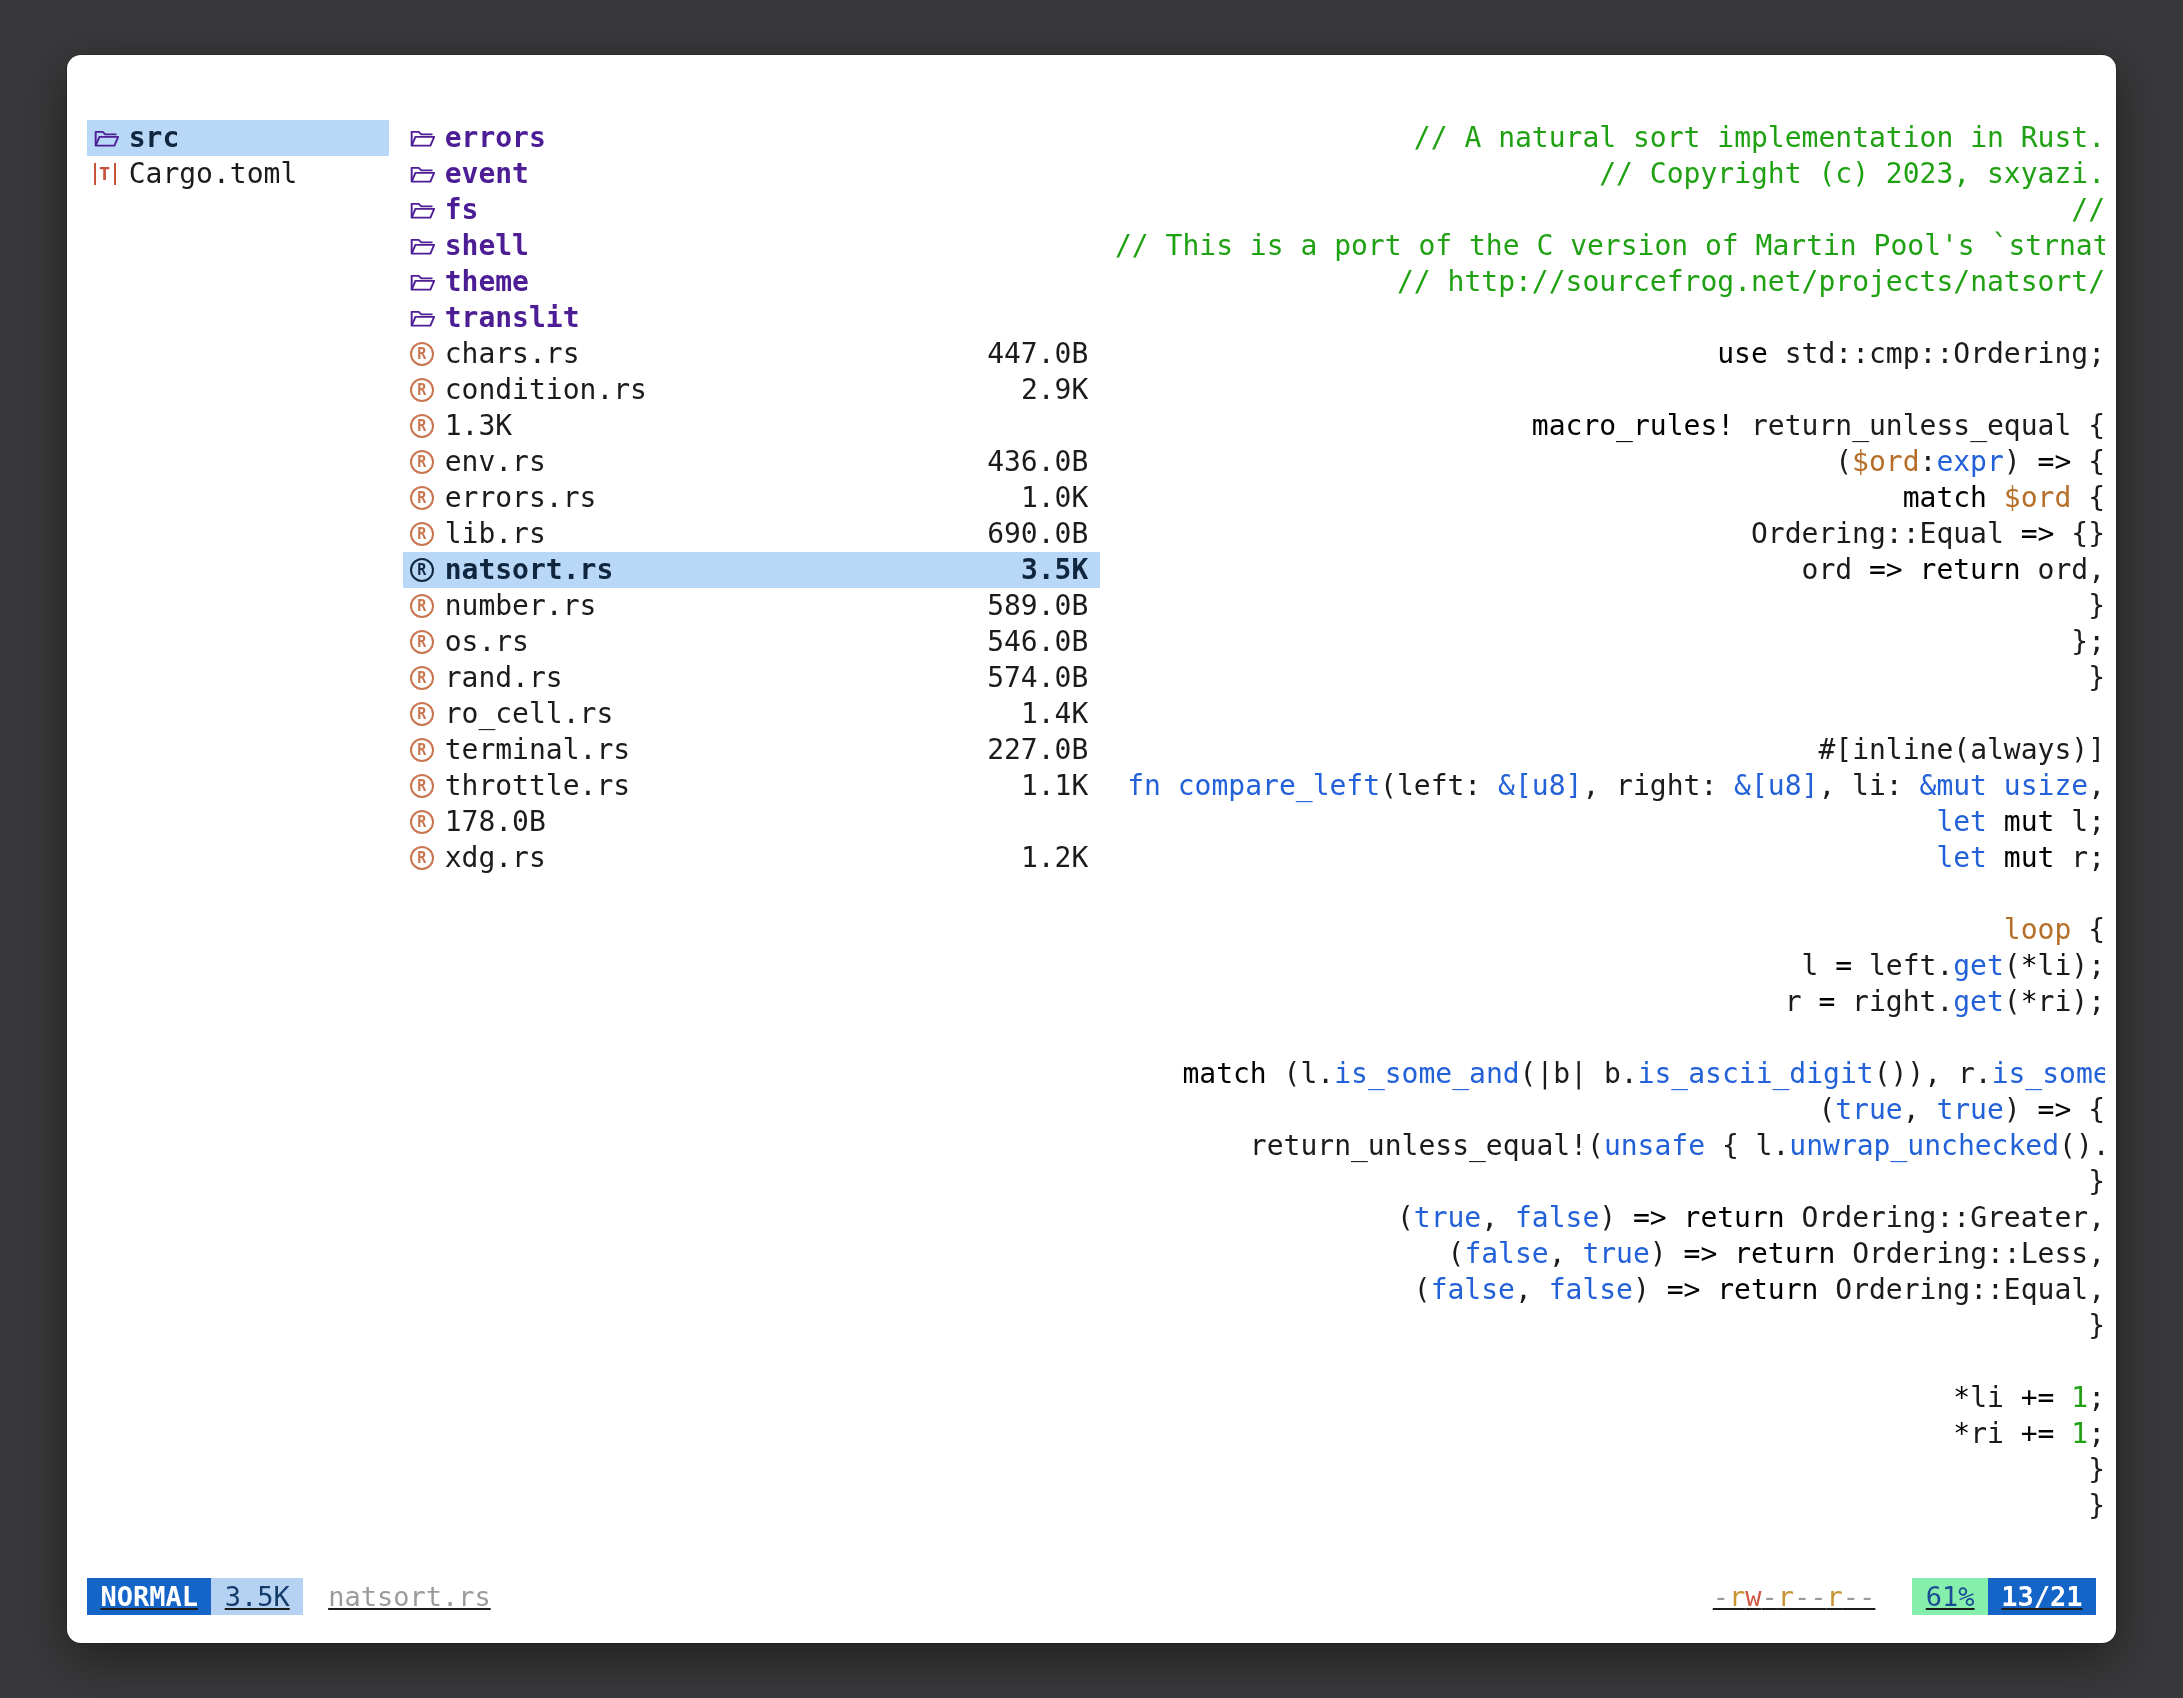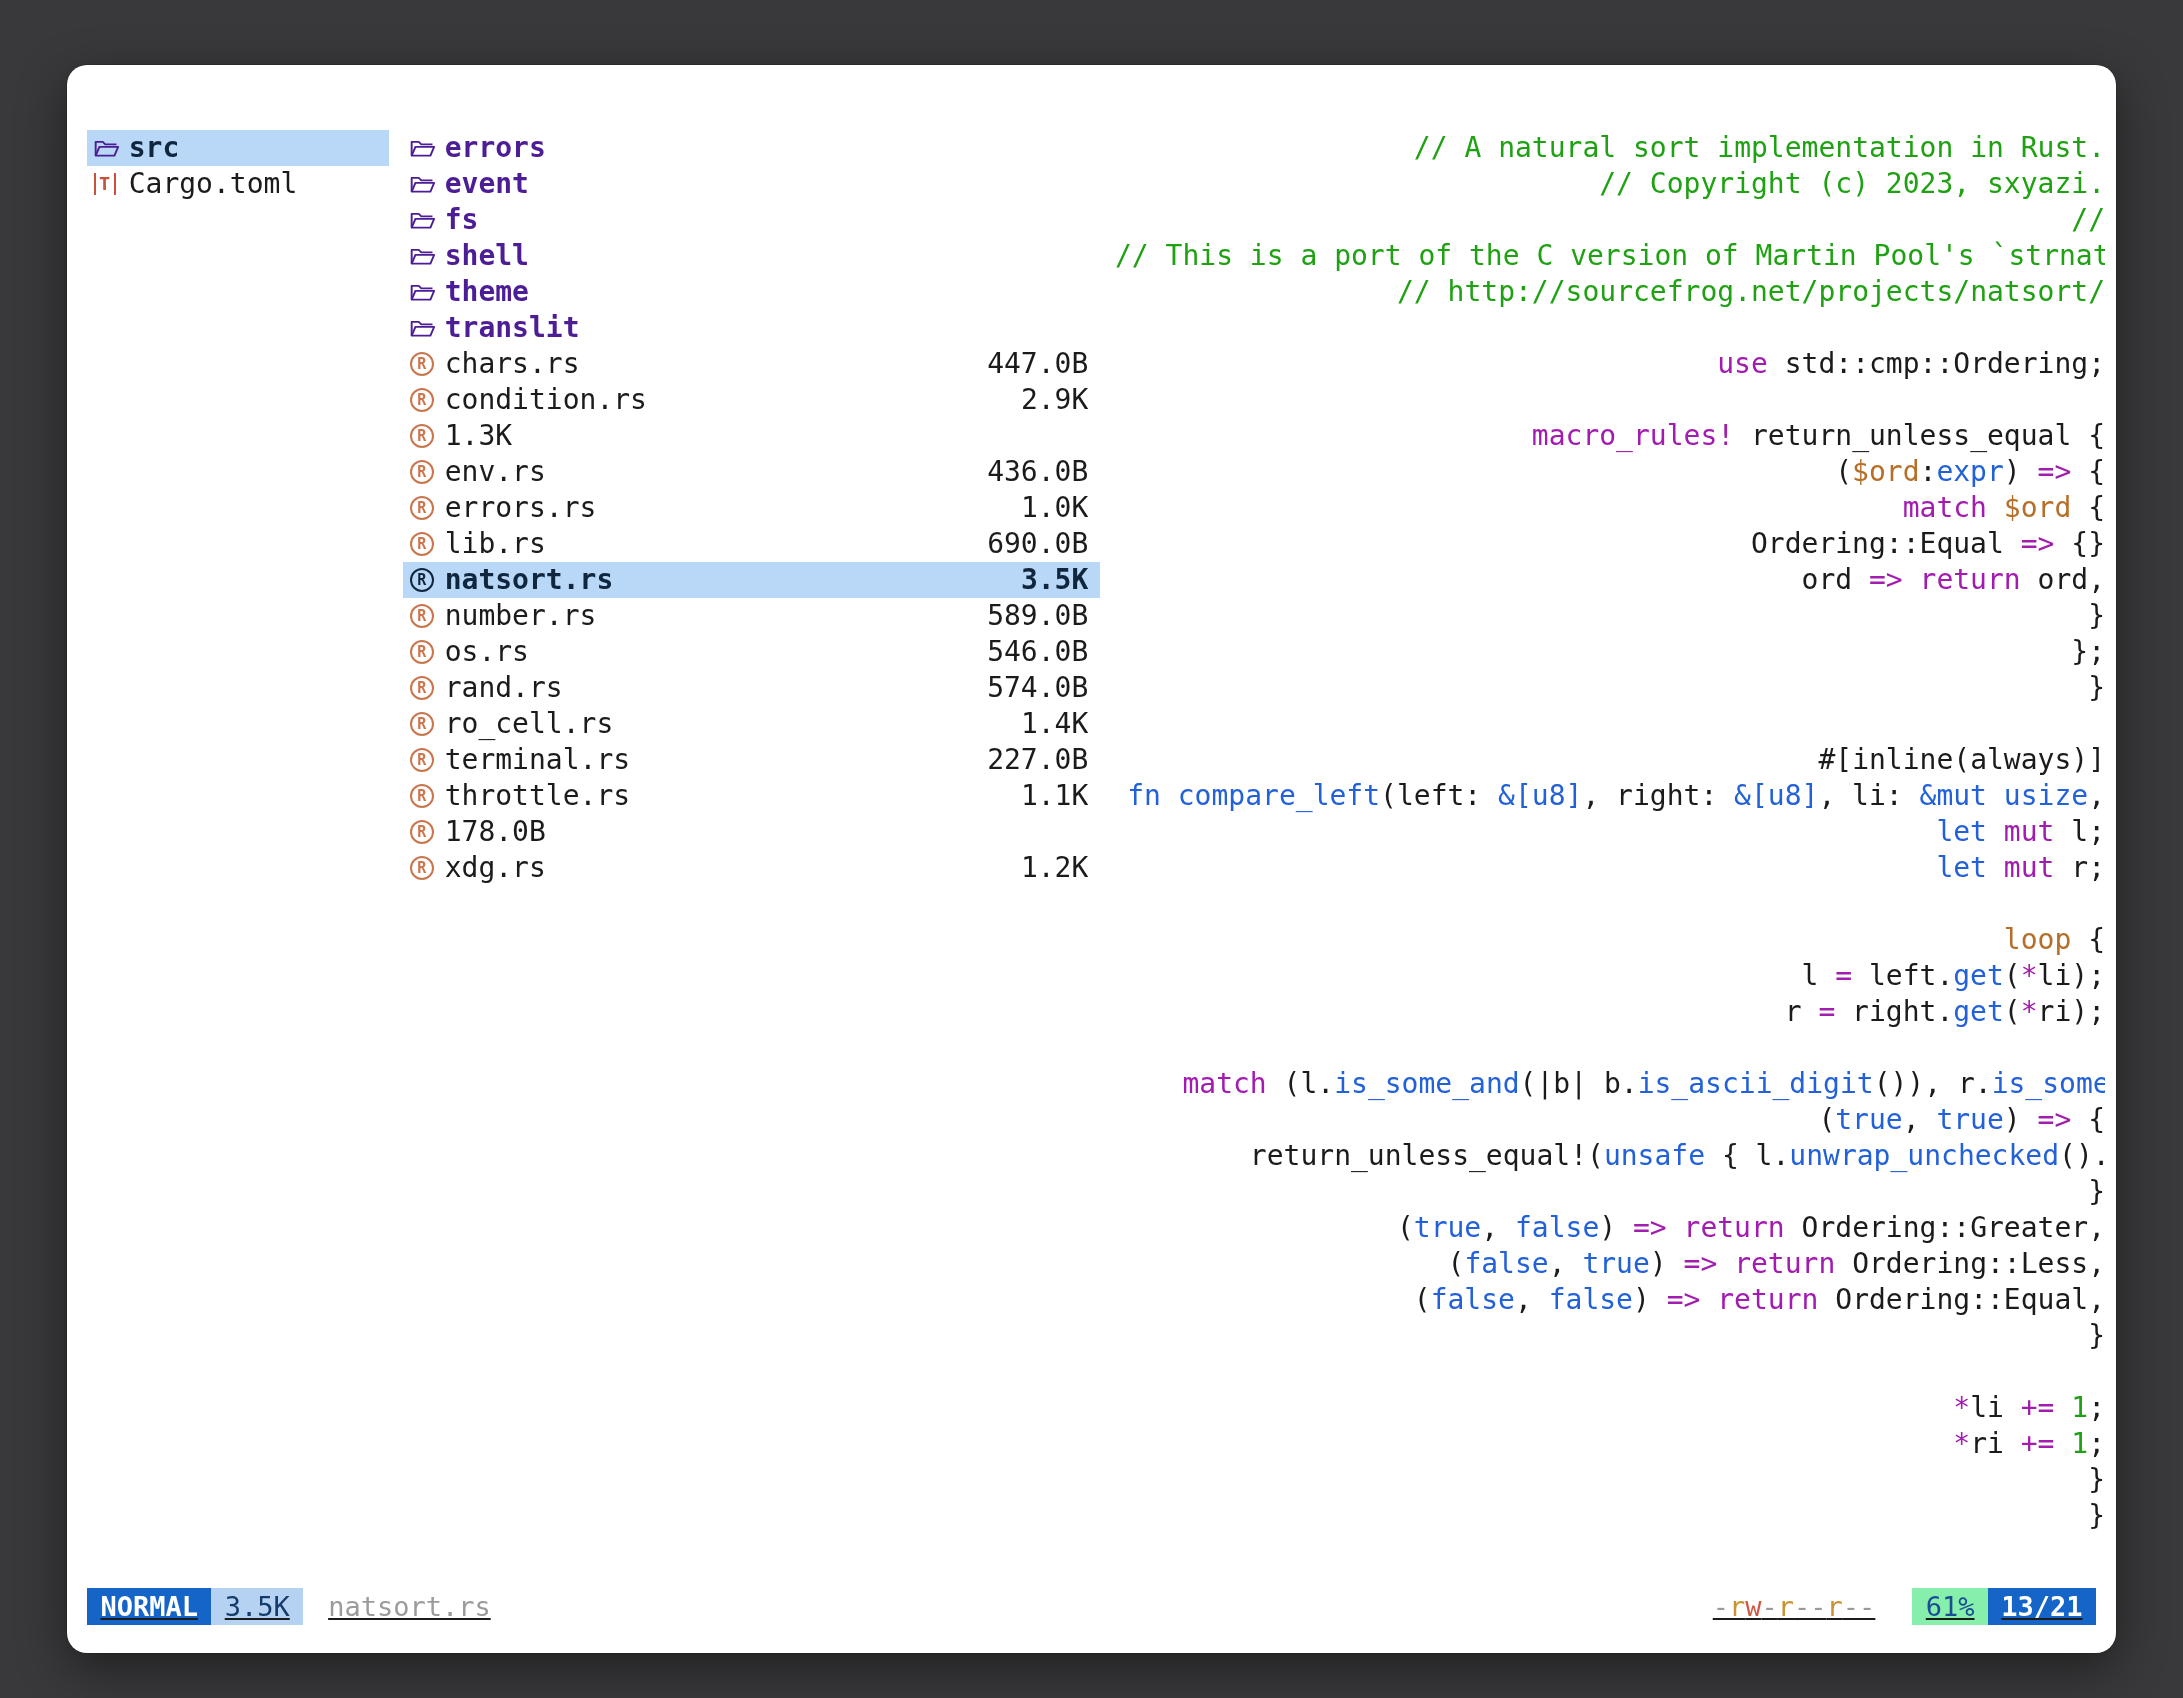--- a/index.html
+++ b/index.html
@@ -4,24 +4,23 @@
 <style>
   * { margin:0; padding:0; box-sizing:border-box; }
   html, body { width:2183px; height:1698px; overflow:hidden; }
   body {
     background:#39393b;
     font-family:"DejaVu Sans Mono", monospace;
     color:#1b1b1b;
   }
   .window {
     position:absolute; left:67px; top:55px; width:2049px; height:1588px;
-    background:#ffffff; border-radius:20px;
+    background:#ffffff; border-radius:14px;
     box-shadow:0 0 0 0.8px rgba(0,0,0,.18), 0 15px 50px rgba(0,0,0,.45);
     overflow:hidden;
-    margin-top:10px;
   }
   .pane { position:absolute; top:65px; font-size:28px; line-height:36px; }
   .parent-pane  { left:20px;  width:302px;  }
   .current-pane { left:336px; width:697px;  }
   .preview-pane { left:1048px; width:990px; height:1460px; overflow:hidden; }
 
   
   .file-row { display:flex; align-items:center; height:36px; padding:0 11.7px 0 6.7px; }
   .file-row.selected { background:#b9d7f6; font-weight:bold; }
   .icon { width:35px; flex:none; display:inline-flex; align-items:center; }
@@ -40,21 +39,21 @@
   }
   .toml-glyph {
     border-left:2.5px solid currentColor; border-right:2.5px solid currentColor;
     padding:0 3.4px; font-size:18.5px; line-height:22.7px; font-weight:bold;
   }
 
   
   .code-line { height:36px; white-space:pre;text-align:right; }
   .tok-p { color:#1b1b1b; }
   .tok-c { color:#1fa113; }
-  .tok-k { color:#a21caf; }
+  .tok-k { color:#000000; }
   .tok-b { color:#2361d8; }
   .tok-o { color:#b56f28; }
   .tok-n { color:#1fa113; }
 
   
   .status-bar {
     position:absolute; left:20px; right:20px; bottom:28.5px; height:37px;
     display:flex; justify-content:space-between; align-items:center;
     font-size:27px;
   }

